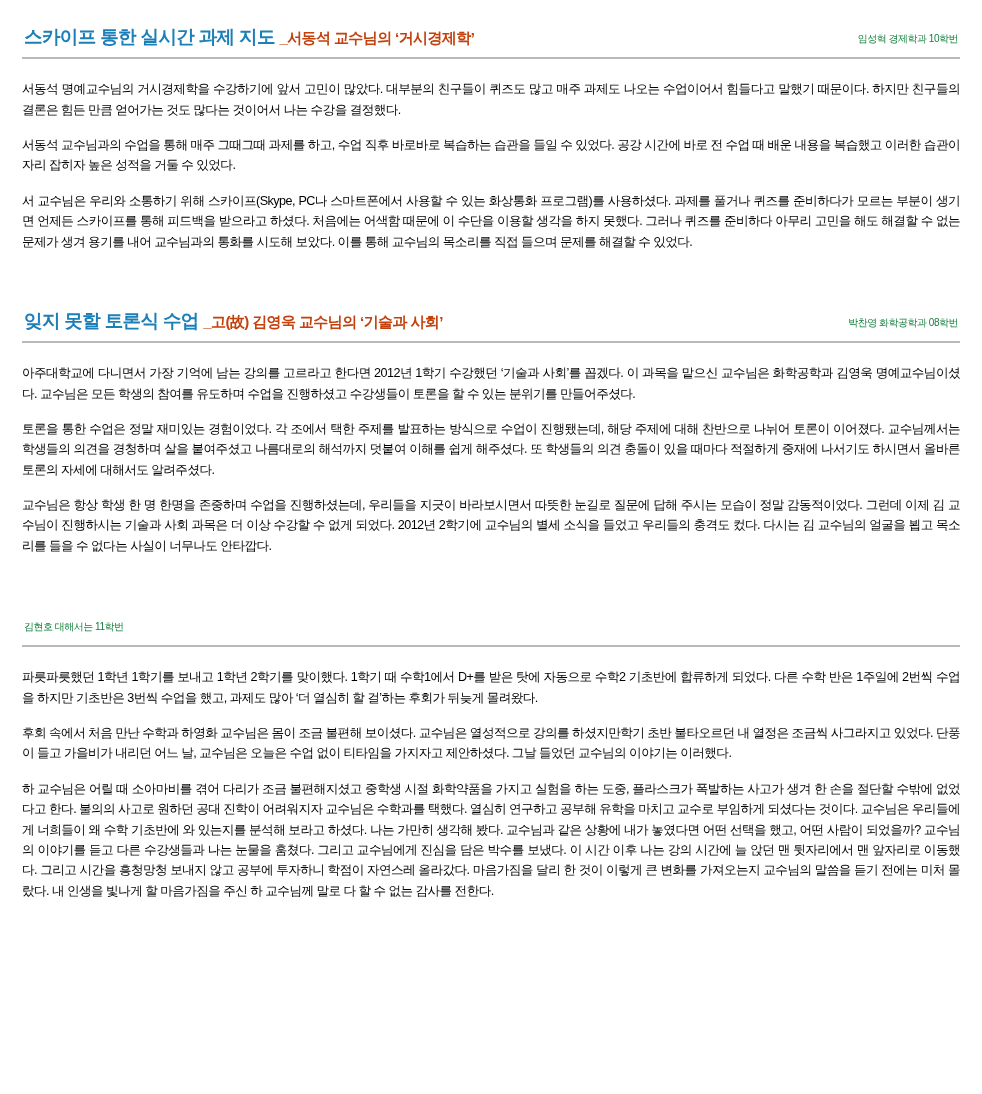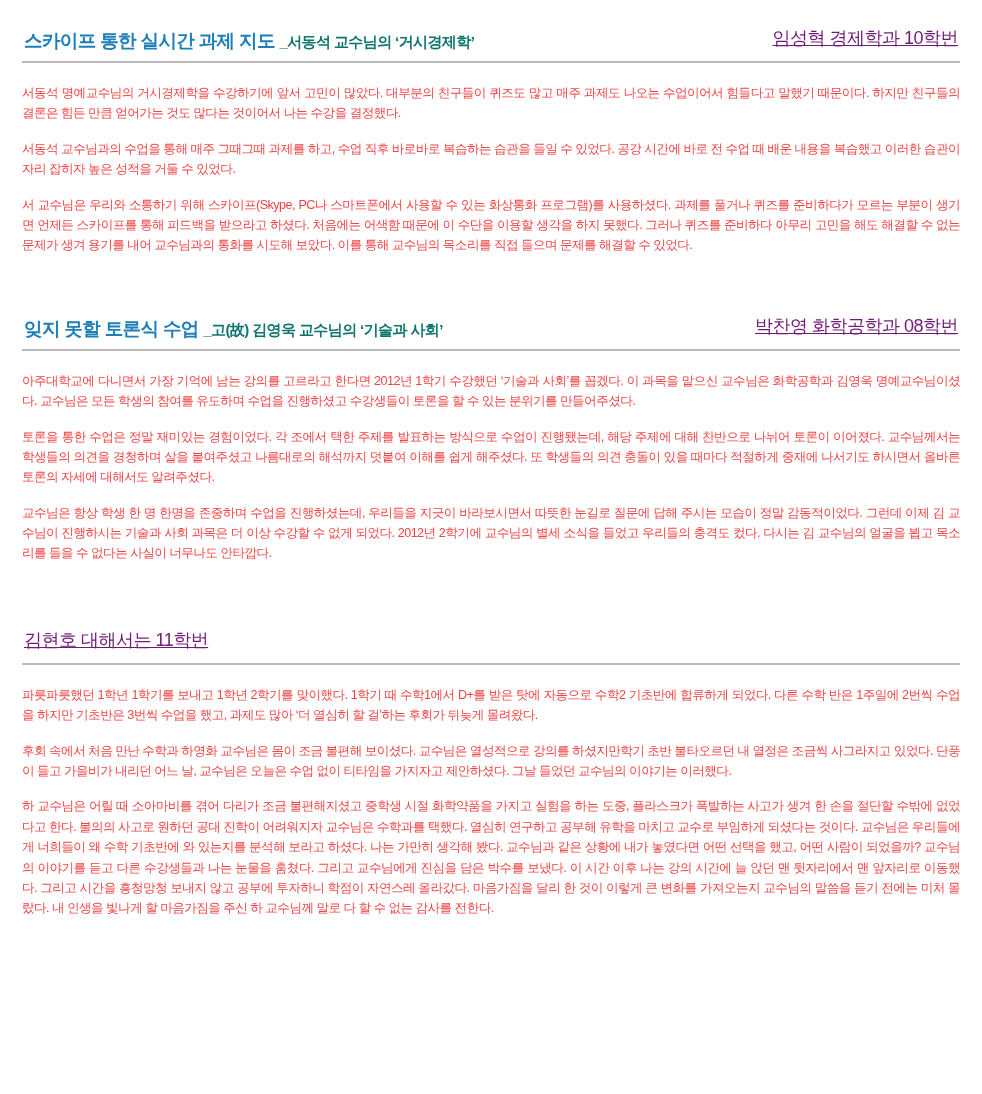--- a/index.html
+++ b/index.html
@@ -34,37 +34,36 @@
   .headline {
     font-size: 18.5px;
     font-weight: bold;
     color: #1d7fb8;
     letter-spacing: -0.6px;
     line-height: 1.2;
     white-space: nowrap;
   }
   .headline .sub {
     font-size: 15px;
-    color: #0f766e;
+    color: #c2410c;
     font-weight: bold;
     letter-spacing: -0.6px;
   }
   .byline {
-    font-size: 18px;
-    color: #701a75;
+    font-size: 10px;
+    color: #15803d;
     letter-spacing: -0.5px;
     white-space: nowrap;
     padding-bottom: 2px;
-    text-decoration: underline;
   }
   .body-text p {
     margin: 0 0 15px 0;
     font-size: 12.6px;
     line-height: 1.62;
-    color: #ef4444;
+    color: #000000;
     letter-spacing: -0.55px;
     text-align: justify;
   }
   .body-text p:last-child {
     margin-bottom: 0;
   }
   .spacer-lg {
     height: 44px;
   }
   .spacer-xl {

